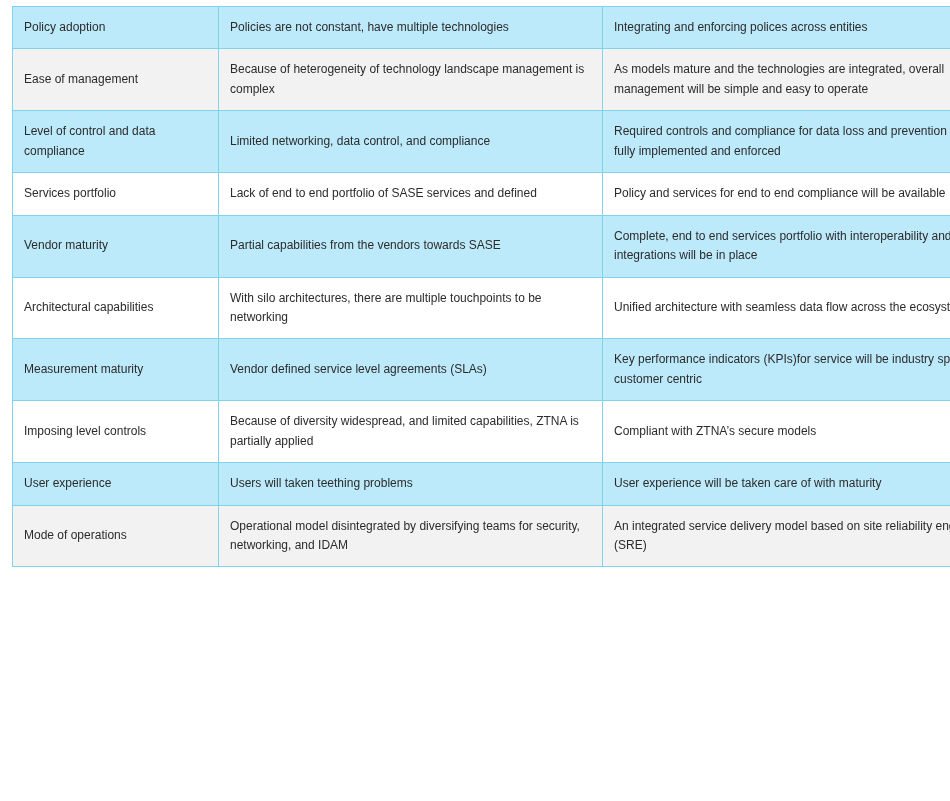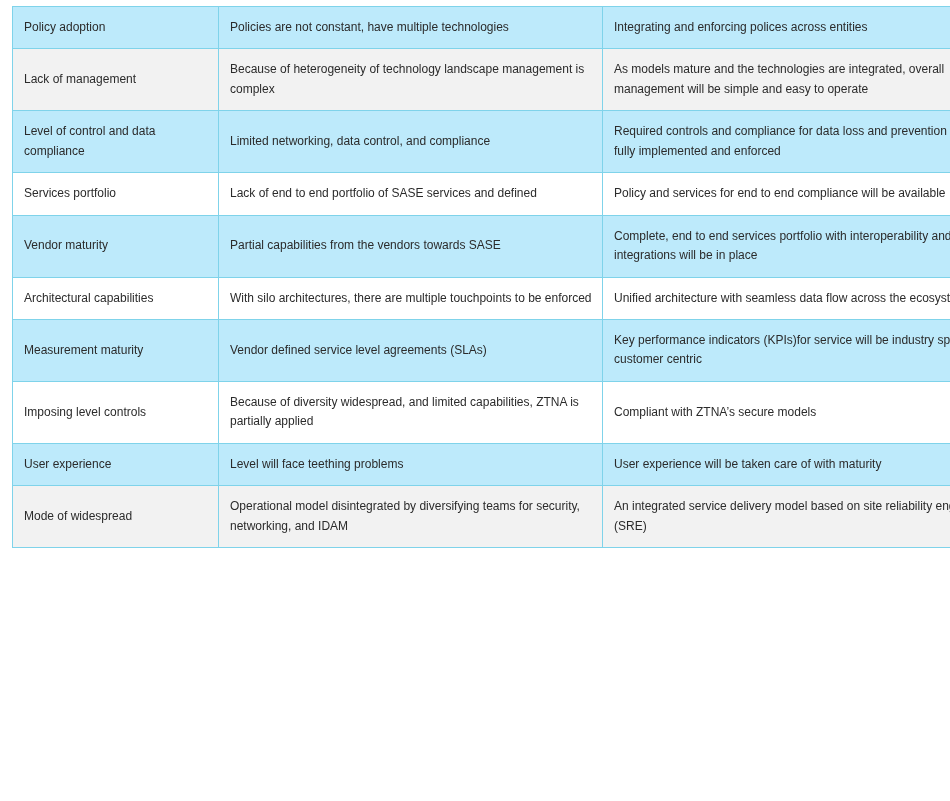--- a/index.html
+++ b/index.html
@@ -46,21 +46,21 @@
   <table class="comparison">
     <tbody>
 
       <tr class="band-blue">
         <td class="col-a">Policy adoption</td>
         <td class="col-b">Policies are not constant, have multiple technologies</td>
         <td class="col-c">Integrating and enforcing polices across entities</td>
       </tr>
 
       <tr class="band-grey">
-        <td class="col-a">Lack of management</td>
+        <td class="col-a">Ease of management</td>
         <td class="col-b">Because of heterogeneity of technology landscape management is complex</td>
         <td class="col-c">As models mature and the technologies are integrated, overall management will be simple and easy to operate</td>
       </tr>
 
       <tr class="band-blue">
         <td class="col-a">Level of control and data compliance</td>
         <td class="col-b">Limited networking, data control, and compliance</td>
         <td class="col-c">Required controls and compliance for data loss and prevention will be fully implemented and enforced</td>
       </tr>
 
@@ -71,43 +71,43 @@
       </tr>
 
       <tr class="band-blue">
         <td class="col-a">Vendor maturity</td>
         <td class="col-b">Partial capabilities from the vendors towards SASE</td>
         <td class="col-c">Complete, end to end services portfolio with interoperability and integrations will be in place</td>
       </tr>
 
       <tr class="band-white">
         <td class="col-a">Architectural capabilities</td>
-        <td class="col-b">With silo architectures, there are multiple touchpoints to be enforced</td>
+        <td class="col-b">With silo architectures, there are multiple touchpoints to be networking</td>
         <td class="col-c">Unified architecture with seamless data flow across the ecosystem</td>
       </tr>
 
       <tr class="band-blue">
         <td class="col-a">Measurement maturity</td>
         <td class="col-b">Vendor defined service level agreements (SLAs)</td>
         <td class="col-c">Key performance indicators (KPIs)for service will be industry specific, customer centric</td>
       </tr>
 
       <tr class="band-white">
         <td class="col-a">Imposing level controls</td>
         <td class="col-b">Because of diversity widespread, and limited capabilities, ZTNA is partially applied</td>
         <td class="col-c">Compliant with ZTNA’s secure models</td>
       </tr>
 
       <tr class="band-blue">
         <td class="col-a">User experience</td>
-        <td class="col-b">Level will face teething problems</td>
+        <td class="col-b">Users will taken teething problems</td>
         <td class="col-c">User experience will be taken care of with maturity</td>
       </tr>
 
       <tr class="band-grey">
-        <td class="col-a">Mode of widespread</td>
+        <td class="col-a">Mode of operations</td>
         <td class="col-b">Operational model disintegrated by diversifying teams for security, networking, and IDAM</td>
         <td class="col-c">An integrated service delivery model based on site reliability engineering (SRE)</td>
       </tr>
 
     </tbody>
   </table>
 </div>
 
 </body></html>

